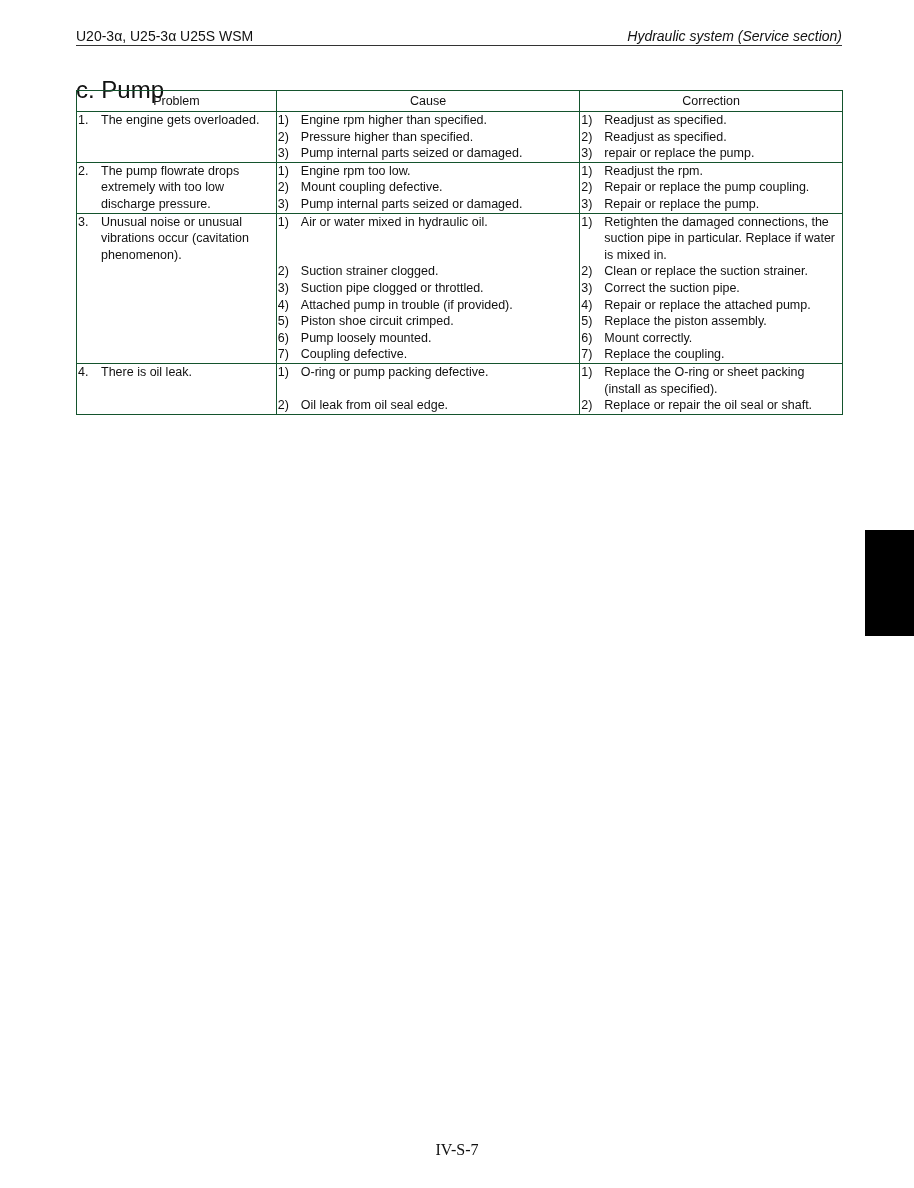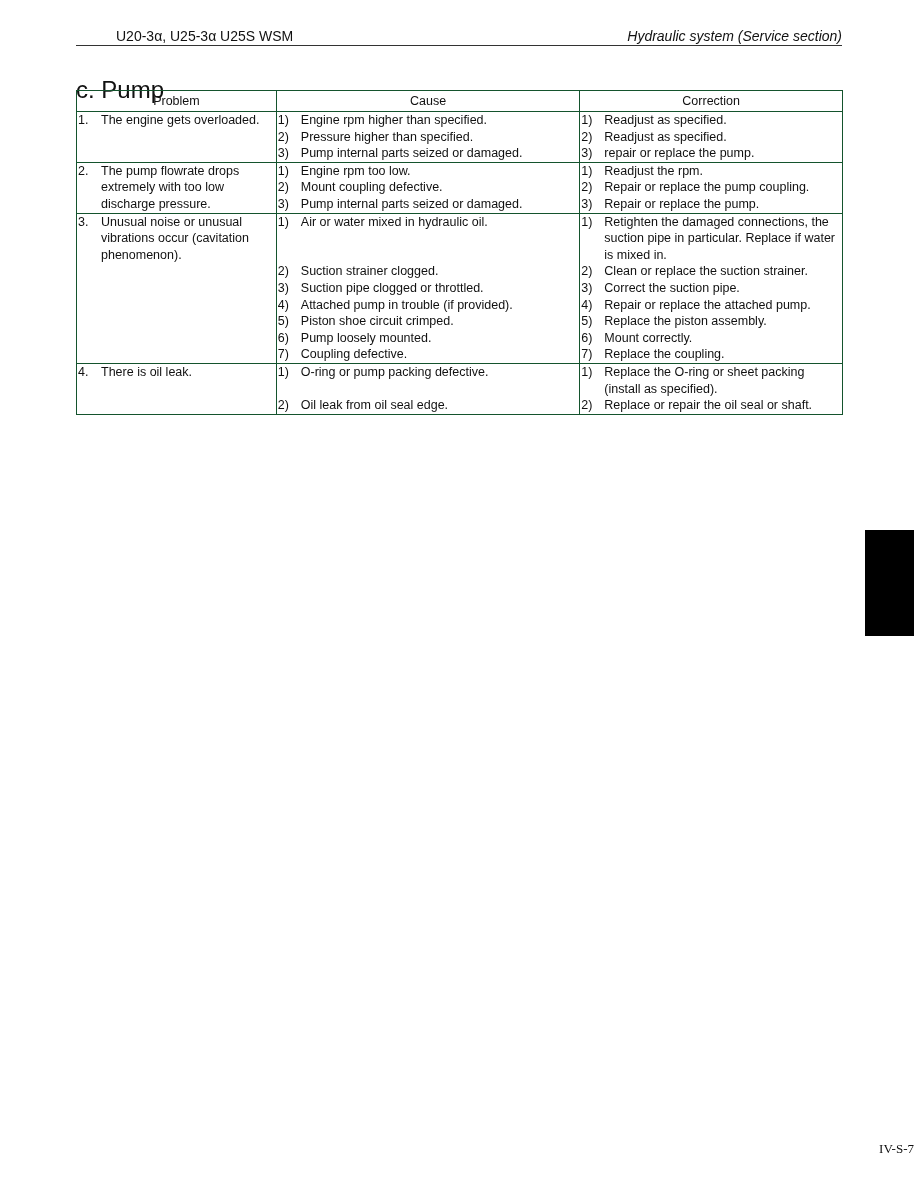--- a/index.html
+++ b/index.html
@@ -5,21 +5,21 @@
     html, body { margin: 0; padding: 0; background: #ffffff; }
     body {
       width: 914px; height: 1188px; position: relative; overflow: hidden;
       font-family: "Liberation Sans", "DejaVu Sans", sans-serif; color: #111;
     }
     .header {
       position: absolute; left: 76px; top: 27px; width: 766px; height: 18px;
       border-bottom: 1px solid #333;
       font-size: 14px; line-height: 18px;
     }
-    .header .left { position: absolute; left: 0; top: 0; margin-left: 40px; }
+    .header .left { position: absolute; left: 0; top: 0; }
     .header .right { position: absolute; right: 0; top: 0; font-style: italic; }
     .section-title {
       position: absolute; left: 76px; top: 55px;
       font-size: 24px; line-height: 30px; font-weight: normal; margin-top: 20px;
     }
     table.trouble {
       position: absolute; left: 76px; top: 90px;
       width: 767px; border-collapse: collapse;
       font-size: 12.5px; line-height: 16.6px;
     }
@@ -37,22 +37,22 @@
     .item { display: flex; }
     .num { width: 23px; flex: 0 0 23px; padding-left: 1px; }
     .txt { flex: 1; padding-right: 4px; }
     .gap1 { height: 16.6px; }
     .gap2 { height: 33.2px; }
     .side-tab {
       position: absolute; left: 865px; top: 530px; width: 49px; height: 106px;
       background: #000;
     }
     .footer {
-      position: absolute; left: 0; width: 914px; top: 1141px; text-align: right;
-      font-family: "Liberation Serif", "DejaVu Serif", serif; font-size: 13px;
+      position: absolute; left: 0; width: 914px; top: 1141px; text-align: center;
+      font-family: "Liberation Serif", "DejaVu Serif", serif; font-size: 16px;
     }
   </style>
 </head>
 <body>
 
 <div class="header">
   <span class="left">U20-3α, U25-3α U25S WSM</span>
   <span class="right">Hydraulic system (Service section)</span>
 </div>
 

